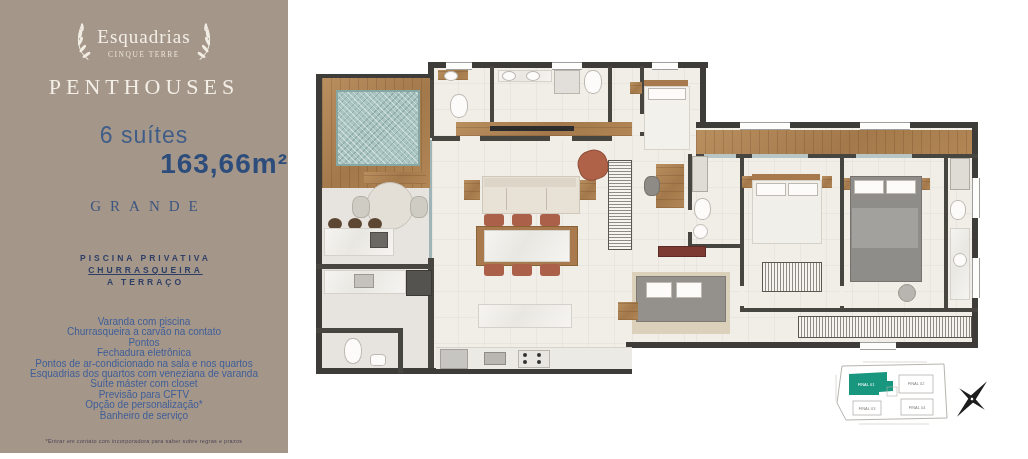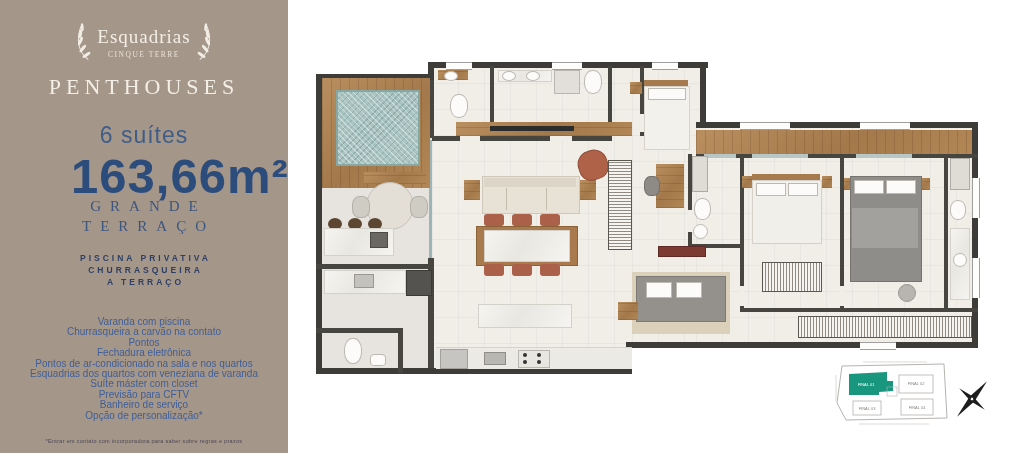--- a/index.html
+++ b/index.html
@@ -7,21 +7,21 @@
        font-family:"Liberation Sans", sans-serif;}
   .a{position:absolute;}
   
   .sidebar{left:0;top:0;width:288px;height:453px;background:#a49689;}
   .logo{top:22px;left:0;width:100%;display:flex;justify-content:center;align-items:center;gap:5px;}
   .brand-name{font-family:"Liberation Serif", serif;font-size:19px;color:#f3eee6;text-align:center;letter-spacing:1px;}
   .brand-tagline{font-family:"Liberation Serif", serif;font-size:7.5px;color:#e9e2d7;text-align:center;letter-spacing:1.5px;margin-top:2px;}
   .collection{top:74px;left:0;width:100%;text-align:center;font-family:"Liberation Serif", serif;
               font-size:22px;letter-spacing:5px;color:#f3eee6;}
   .suites{top:122px;left:0;width:100%;text-align:center;font-size:23px;letter-spacing:1px;color:#3f5d88;}
-  .area{top:148px;left:0;width:100%;text-align:center;font-size:49px;font-weight:600;letter-spacing:1px;color:#2c4c7c;padding-left:36px;}
+  .area{top:148px;left:0;width:100%;text-align:right;font-size:28px;font-weight:600;letter-spacing:1px;color:#2c4c7c;}
   .terr{left:0;width:100%;text-align:center;font-family:"Liberation Serif", serif;
         font-size:15px;letter-spacing:9px;color:#3d5680;text-indent:9px;}
   .hl{left:0;width:100%;text-align:center;font-size:8.5px;font-weight:bold;letter-spacing:3px;
       color:#2e3f66;text-indent:3px;}
   .features{top:317px;left:10px;width:268px;text-align:center;font-size:10px;line-height:10.4px;color:#3f5e99;}
   .features div{white-space:nowrap;}
   .disclaimer{top:438px;left:0;width:288px;text-align:center;font-size:5.5px;color:#4d4757;letter-spacing:.3px;}
   
   #plan{left:300px;top:58px;width:700px;height:348px;}
   .w{position:absolute;background:#3e3c39;}
@@ -75,35 +75,34 @@
         <ellipse cx="13.5" cy="19" rx="5" ry="1.7" transform="rotate(-65 13.5 19)"></ellipse>
         <ellipse cx="13.5" cy="11" rx="5" ry="1.7" transform="rotate(-80 13.5 11)"></ellipse>
         <ellipse cx="15.5" cy="4" rx="4.3" ry="1.5" transform="rotate(-95 15.5 4)"></ellipse>
       </g>
     </svg>
   </div>
   <div class="a collection">PENTHOUSES</div>
   <div class="a suites">6 suítes</div>
   <div class="a area">163,66m²</div>
   <div class="a terr" style="top:198px;">GRANDE</div>
-  <div class="a terr" style="top:218px;">TERRAÇO</div>
   <div class="a hl" style="top:253px;">PISCINA PRIVATIVA</div>
-  <div class="a hl" style="top:265px;">CHURRASQUEIRA</div>
+  <div class="a hl" style="top:265px;text-decoration:underline;">CHURRASQUEIRA</div>
   <div class="a hl" style="top:277px;">A TERRAÇO</div>
   <div class="a features">
     <div>Varanda com piscina</div>
     <div>Churrasqueira a carvão na contato</div>
     <div>Pontos</div>
     <div>Fechadura eletrônica</div>
     <div>Pontos de ar-condicionado na sala e nos quartos</div>
     <div>Esquadrias dos quartos com veneziana de varanda</div>
     <div>Suíte máster com closet</div>
     <div>Previsão para CFTV</div>
+    <div>Opção de personalização*</div>
     <div>Banheiro de serviço</div>
-    <div>Opção de personalização*</div>
   </div>
   <div class="a disclaimer">*Entrar em contato com incorporadora para saber sobre regras e prazos</div>
 </div>
 
 <div class="a" id="plan">
 
   <div class="flr tile" style="left:20px;top:20px;width:112px;height:292px;background:#e7e4df;"></div>
   <div class="flr tile" style="left:132px;top:10px;width:200px;height:302px;"></div>
   <div class="flr tile" style="left:332px;top:10px;width:74px;height:276px;"></div>
   <div class="flr tile" style="left:396px;top:66px;width:282px;height:220px;"></div>

